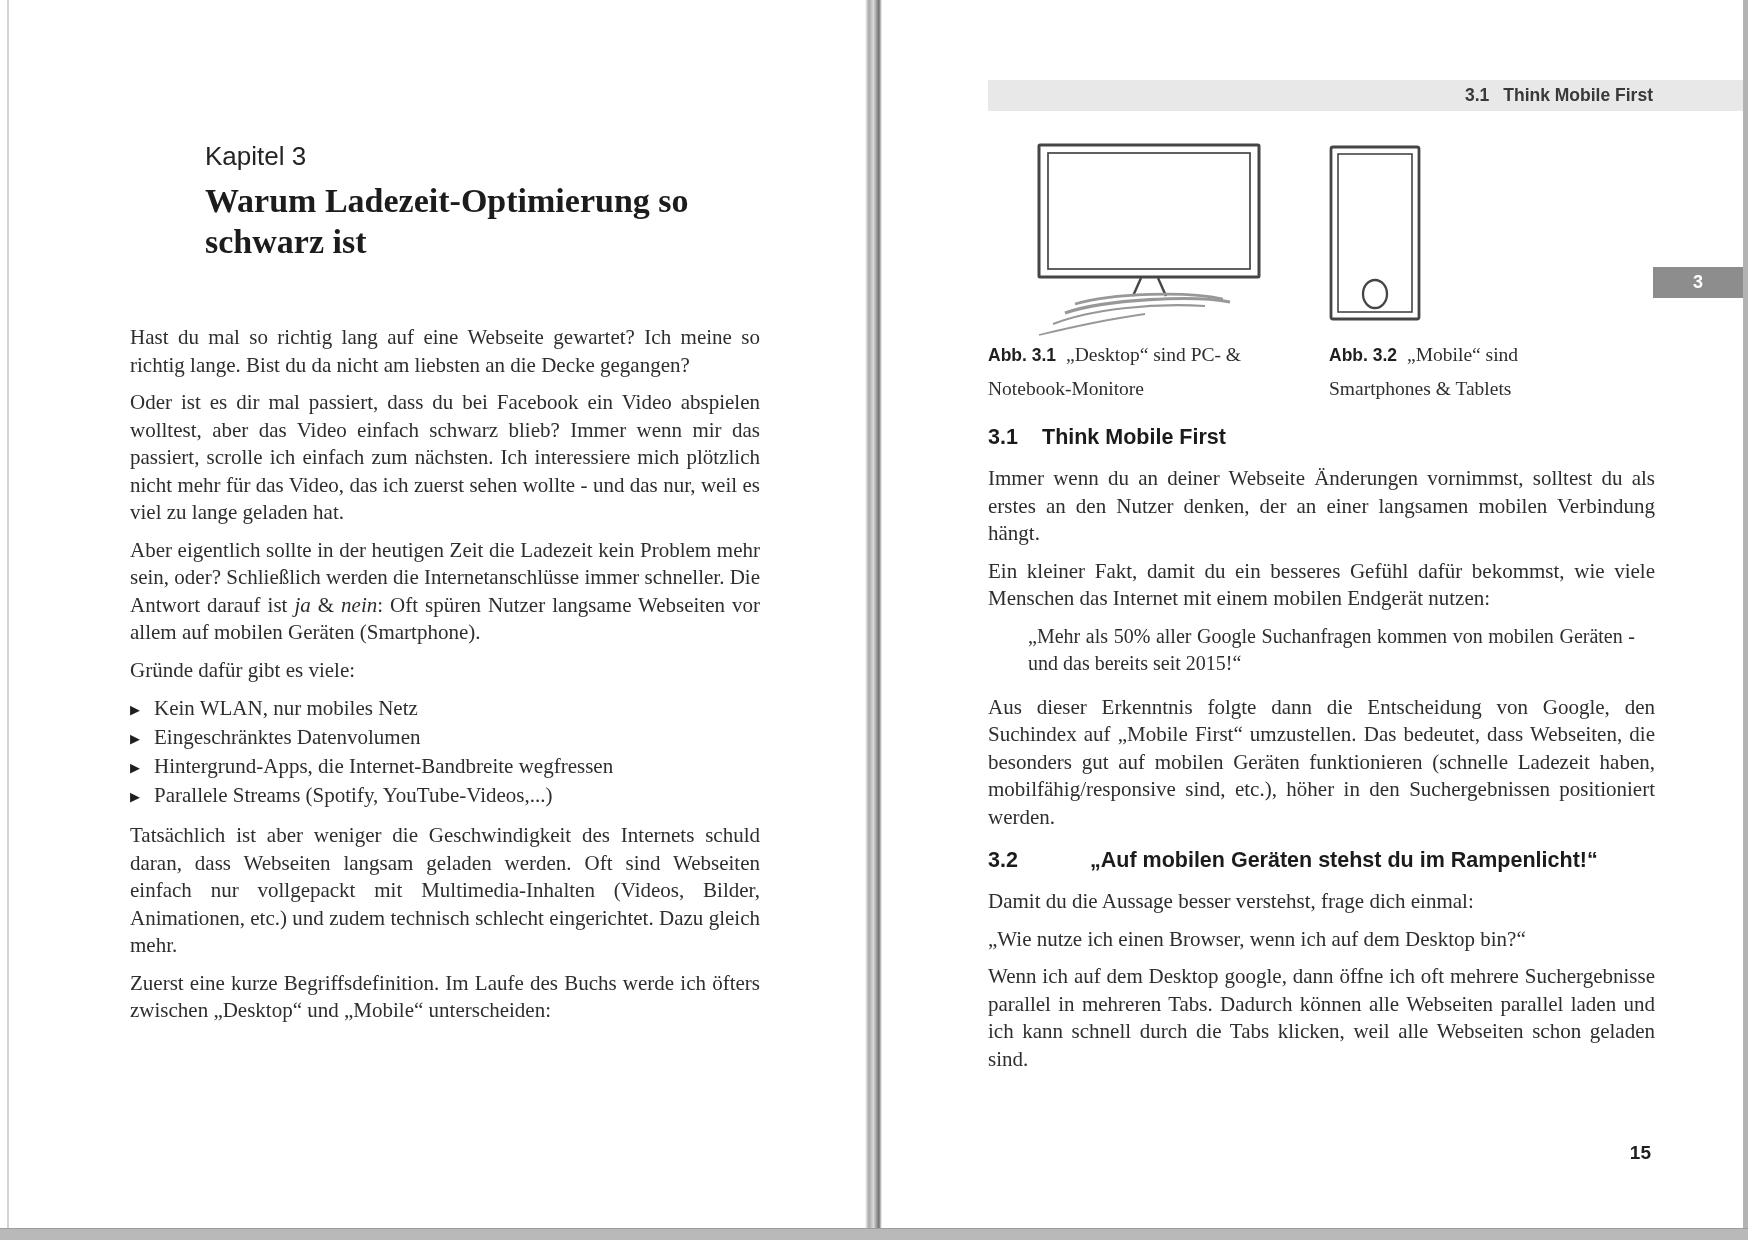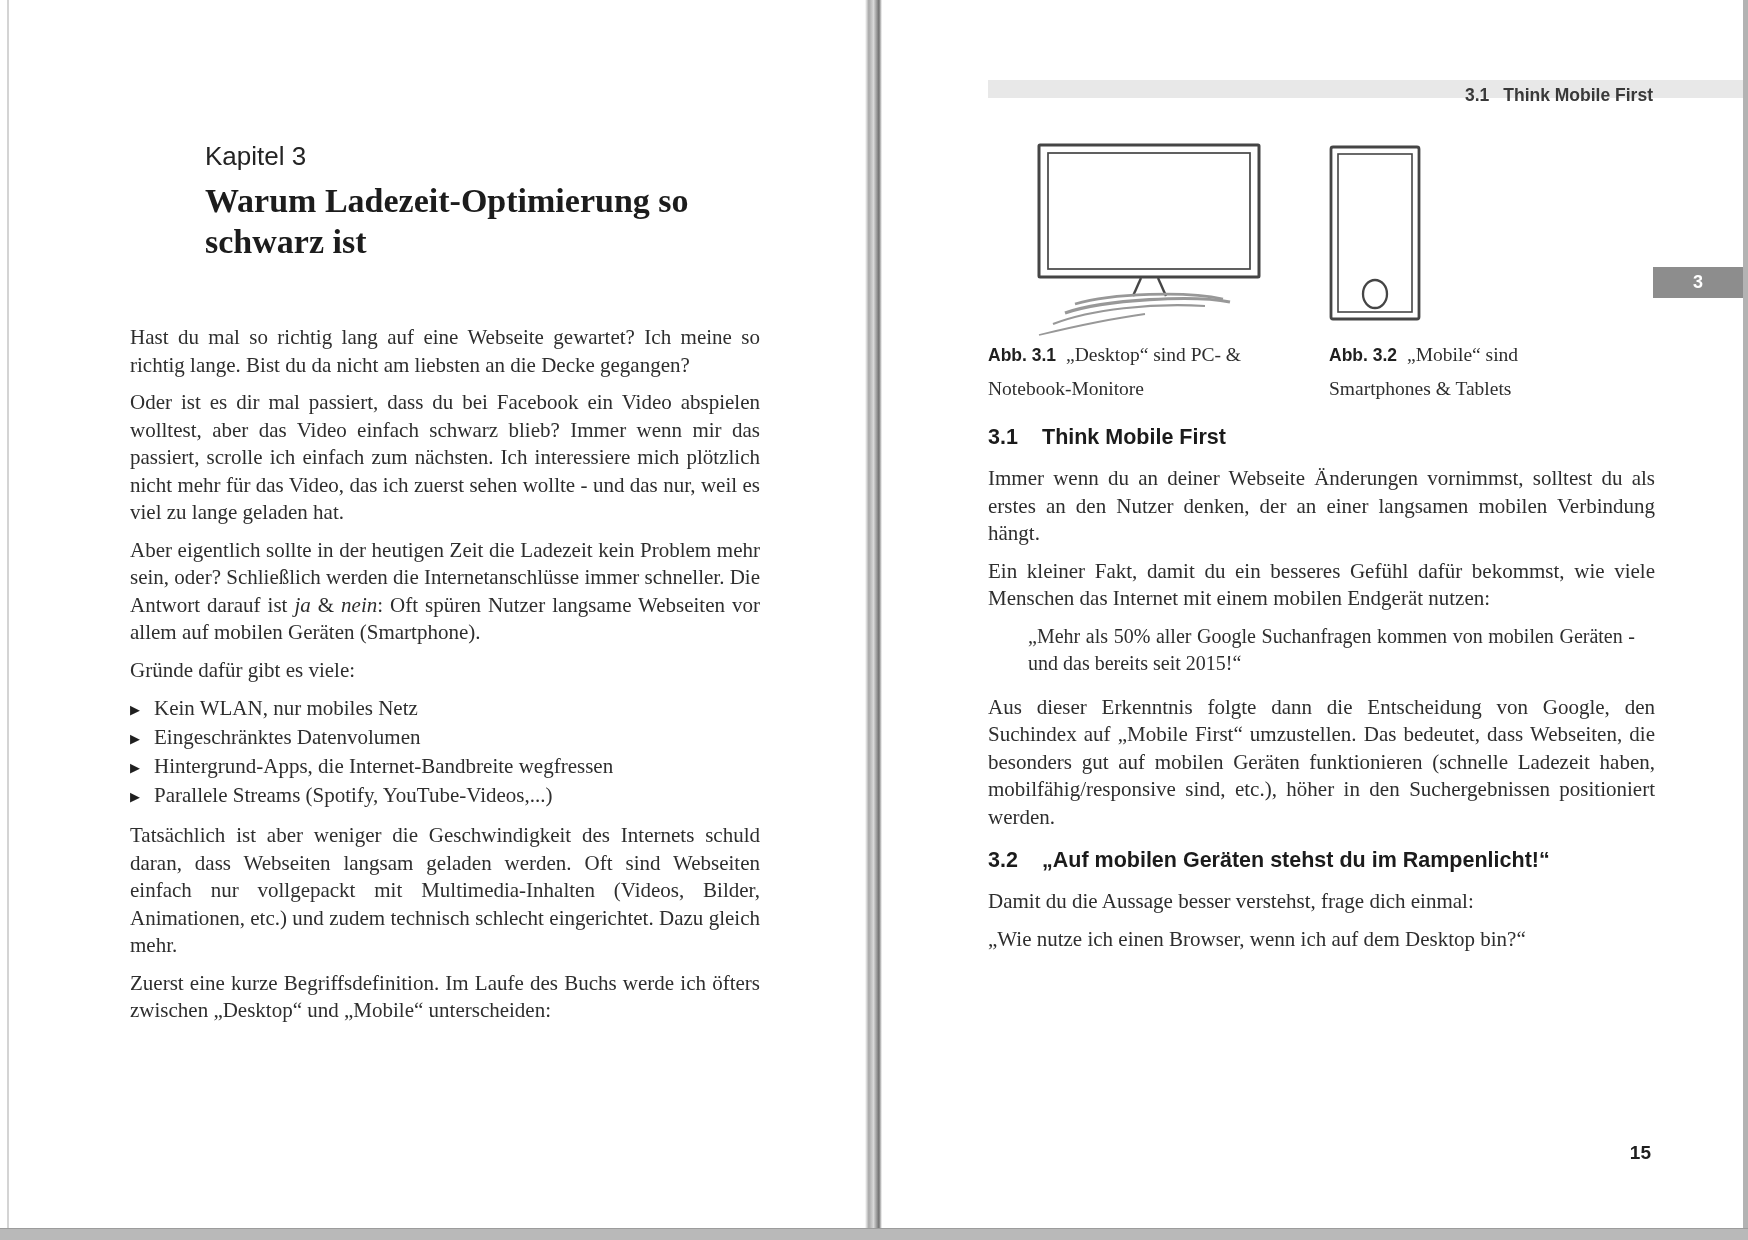--- a/index.html
+++ b/index.html
@@ -20,38 +20,38 @@
   p.body{font-size:21px;line-height:27.5px;text-align:justify;margin:0 0 10px 0;}
   p.last{margin-bottom:0;}
   .it{font-style:italic;}
   p.lead-in{}
   ul.bullets{list-style:none;margin:6px 0 12px 0;padding:0;}
   ul.bullets li{position:relative;padding-left:24px;font-size:21px;line-height:29px;}
   .b-marker{position:absolute;left:0;top:1px;font-size:13px;color:#1f1f1f;font-family:"DejaVu Sans", sans-serif;}
 
   
   .page-right{position:absolute;left:880px;top:0;width:863px;height:1228px;}
-  .band{position:absolute;left:108px;right:0;top:80px;height:18px;background:#e8e8e8;
+  .band{position:absolute;left:108px;right:0;top:80px;height:31px;background:#e8e8e8;
         font-family:"Liberation Sans", sans-serif;font-weight:700;font-size:17.5px;color:#393939;
         line-height:31px;text-align:right;padding-right:90px;box-sizing:border-box;}
   .band-num{margin-right:14px;}
   .chapter-tab{position:absolute;right:0;top:267px;width:90px;height:31px;background:#8d8d8d;
         color:#ffffff;font-family:"Liberation Sans", sans-serif;font-weight:700;font-size:18px;
         line-height:31px;text-align:center;}
   .fig-monitor{position:absolute;left:157px;top:143px;}
   .fig-phone{position:absolute;left:449px;top:145px;}
   .caption{position:absolute;top:338px;font-size:19.5px;line-height:34px;color:#2e2e2e;}
   .caption .cap-label{font-family:"Liberation Sans", sans-serif;font-weight:700;font-size:17.5px;color:#1f1f1f;margin-right:10px;}
   .cap1{left:108px;width:285px;}
   .cap2{left:449px;width:218px;}
   .col-right{position:absolute;left:108px;top:424px;width:667px;}
   .sec-head{font-family:"Liberation Sans", sans-serif;font-weight:700;font-size:21.5px;color:#1b1b1b;
             line-height:27px;margin:0 0 14px 0;display:flex;}
   .sec-head .sec-num{flex:0 0 54px;}
-  .sec-head.second{margin-top:16px;}
+  .sec-head.second{margin-top:16px;gap:48px;}
   .quote{margin:6px 20px 16px 40px;font-size:20px;line-height:27.5px;text-align:justify;}
   .p3-gap{margin-bottom:14px;}
   .page-num{position:absolute;right:92px;top:1142px;font-family:"Liberation Sans", sans-serif;
             font-weight:700;font-size:19px;color:#1f1f1f;}
   svg .ink{stroke:#454545;fill:none;}
   svg .inkfill{fill:#ffffff;stroke:#454545;}
   svg .pencil{stroke:#989898;fill:none;}
 </style>
 </head>
 <body>
@@ -126,20 +126,21 @@
       <p class="body">Ein kleiner Fakt, damit du ein besseres Gefühl dafür bekommst, wie viele Menschen das Internet mit einem mobilen Endgerät nutzen:</p>
       <p class="quote">„Mehr als 50% aller Google Suchanfragen kommen von mobilen Geräten - und das bereits seit 2015!“</p>
       <p class="body p3-gap">Aus dieser Erkenntnis folgte dann die Entscheidung von Google, den Suchindex auf „Mobile First“ umzustellen. Das bedeutet, dass Webseiten, die besonders gut auf mobilen Geräten funktionieren (schnelle Ladezeit haben, mobilfähig/responsive sind, etc.), höher in den Suchergebnissen positioniert werden.</p>
 
       <h2 class="sec-head second">
         <span class="sec-num">3.2</span>
           <span>„Auf mobilen Geräten stehst du im Rampenlicht!“</span>
       </h2>
       <p class="body">Damit du die Aussage besser verstehst, frage dich einmal:</p>
       <p class="body">„Wie nutze ich einen Browser, wenn ich auf dem Desktop bin?“</p>
+      <p class="body last">Wenn ich auf dem Desktop google, dann öffne ich oft mehrere Suchergebnisse parallel in mehreren Tabs. Dadurch können alle Webseiten parallel laden und ich kann schnell durch die Tabs klicken, weil alle Webseiten schon geladen sind.</p>
     </div>
 
     <div class="page-num">15</div>
   </div>
 
   <div class="right-edge"></div>
   <div class="bottom-strip"></div>
 </div>
 
 </body></html>

